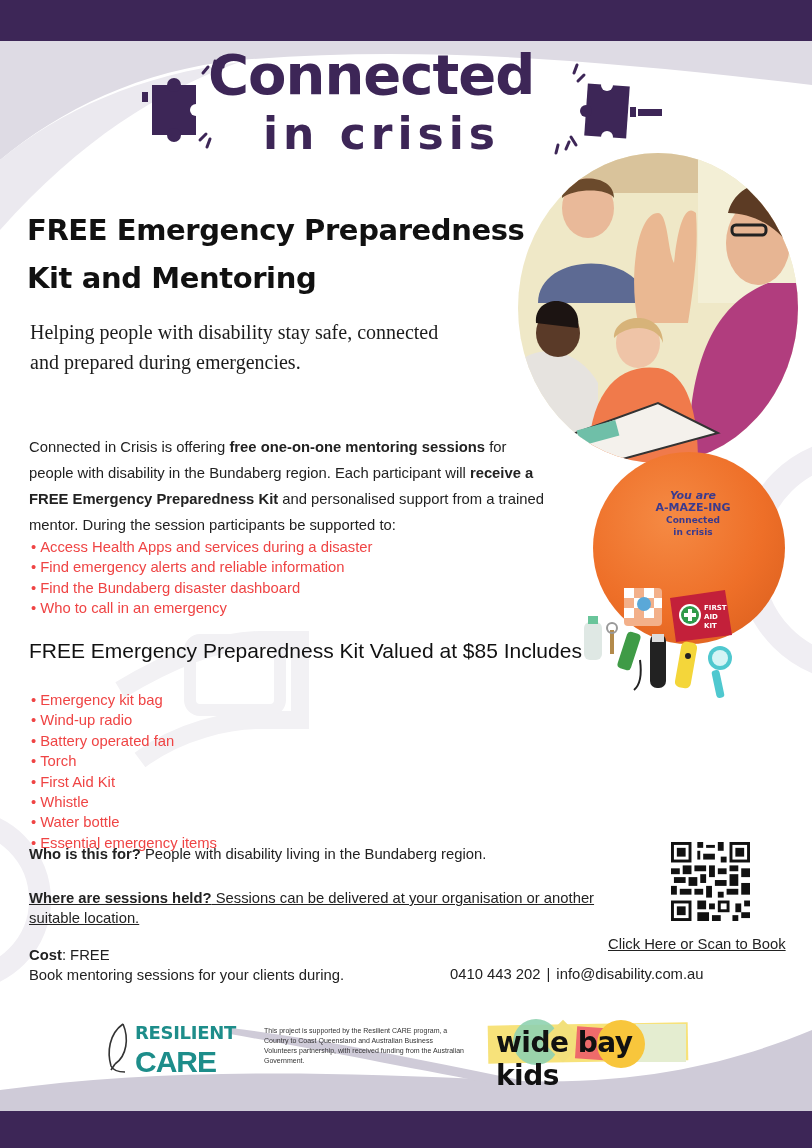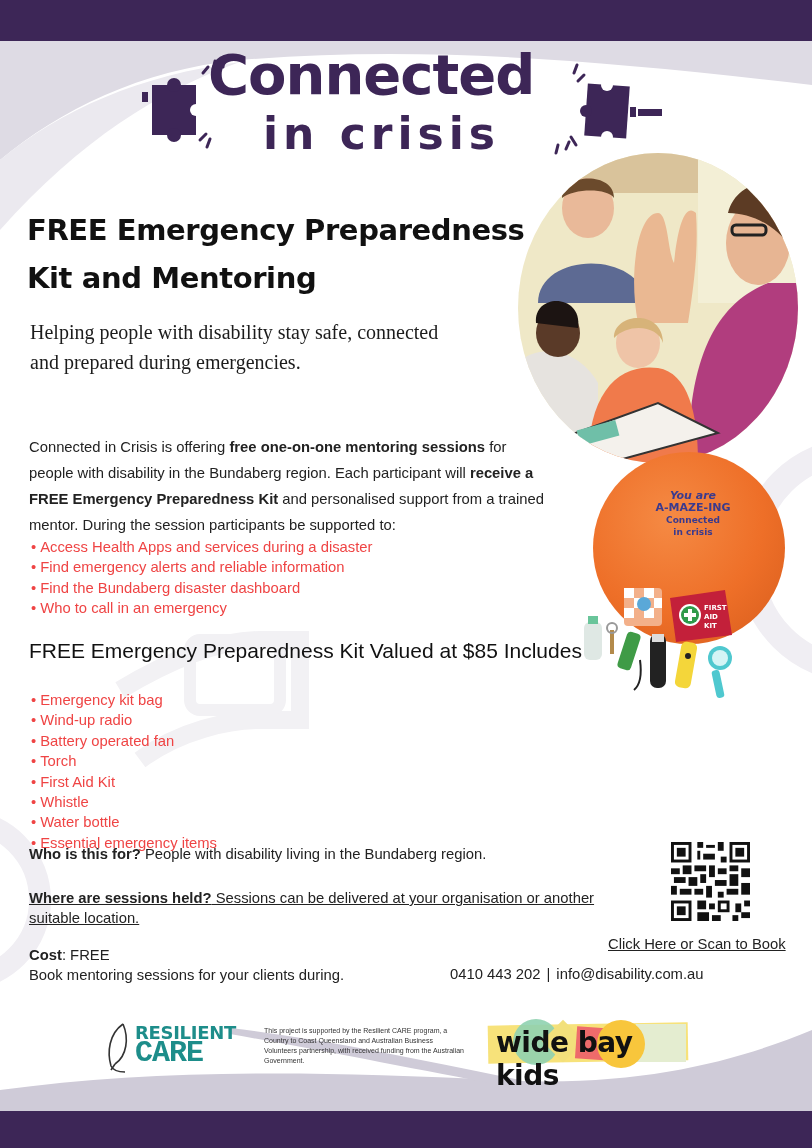--- a/index.html
+++ b/index.html
@@ -40,21 +40,21 @@
     .contact .sep { margin: 0 6px; }
 
     
     .photo-circle { position: absolute; left: 518px; top: 153px; width: 280px; height: 310px; border-radius: 50%; overflow: hidden; }
     .kit-circle { position: absolute; left: 593px; top: 452px; width: 192px; height: 192px; border-radius: 50%; background: radial-gradient(circle at 40% 35%, #f58a44 0%, #ee6f28 55%, #d65c1c 100%); overflow: hidden; }
     .kit-items { position: absolute; left: 580px; top: 560px; width: 180px; height: 150px; }
 
     
     .resilient { position: absolute; left: 105px; top: 1018px; width: 130px; height: 56px; }
     .resilient-top { position: absolute; left: 30px; top: 4px; font-family: "DejaVu Sans", sans-serif; font-weight: bold; font-size: 18px; color: #1d8d8a; letter-spacing: -0.3px; }
-    .resilient-bottom { position: absolute; left: 30px; top: 20px; font-family: Liberation Mono, monospace; font-weight: bold; font-size: 30px; color: #1d8d8a; letter-spacing: -1px; line-height: 1; }
+    .resilient-bottom { position: absolute; left: 30px; top: 29px; font-family: Liberation Sans, sans-serif; font-weight: bold; font-size: 30px; color: #1d8d8a; letter-spacing: -1px; line-height: 1; }
     .funding { position: absolute; left: 264px; top: 1026px; width: 200px; font-size: 7px; line-height: 10px; color: #333; }
     .widebay { position: absolute; left: 486px; top: 1016px; width: 205px; height: 54px; }
     .widebay-text { position: absolute; left: 10px; top: 10px; font-family: "DejaVu Sans", sans-serif; font-weight: bold; font-size: 28px; color: #111; letter-spacing: -0.5px; }
   </style>
 </head>
 <body>
 
 <div class="top-bar"></div>
 
 <svg class="bg-shapes" viewBox="0 0 812 1148">

